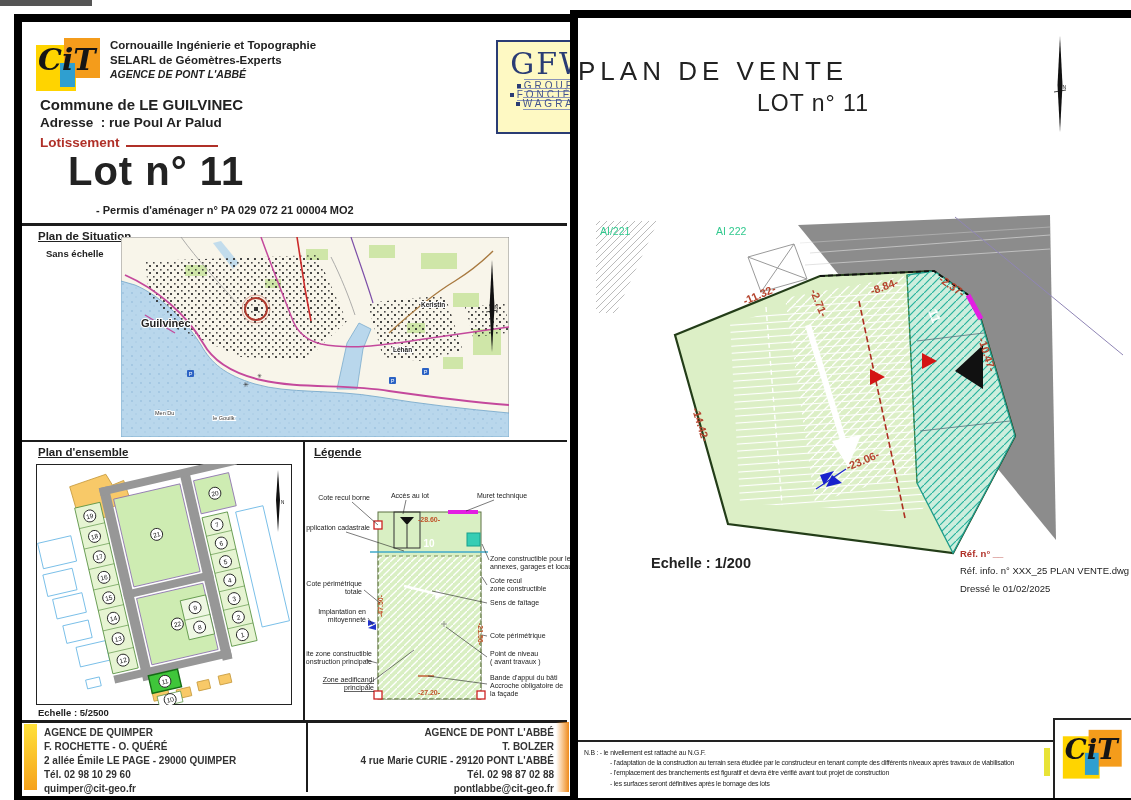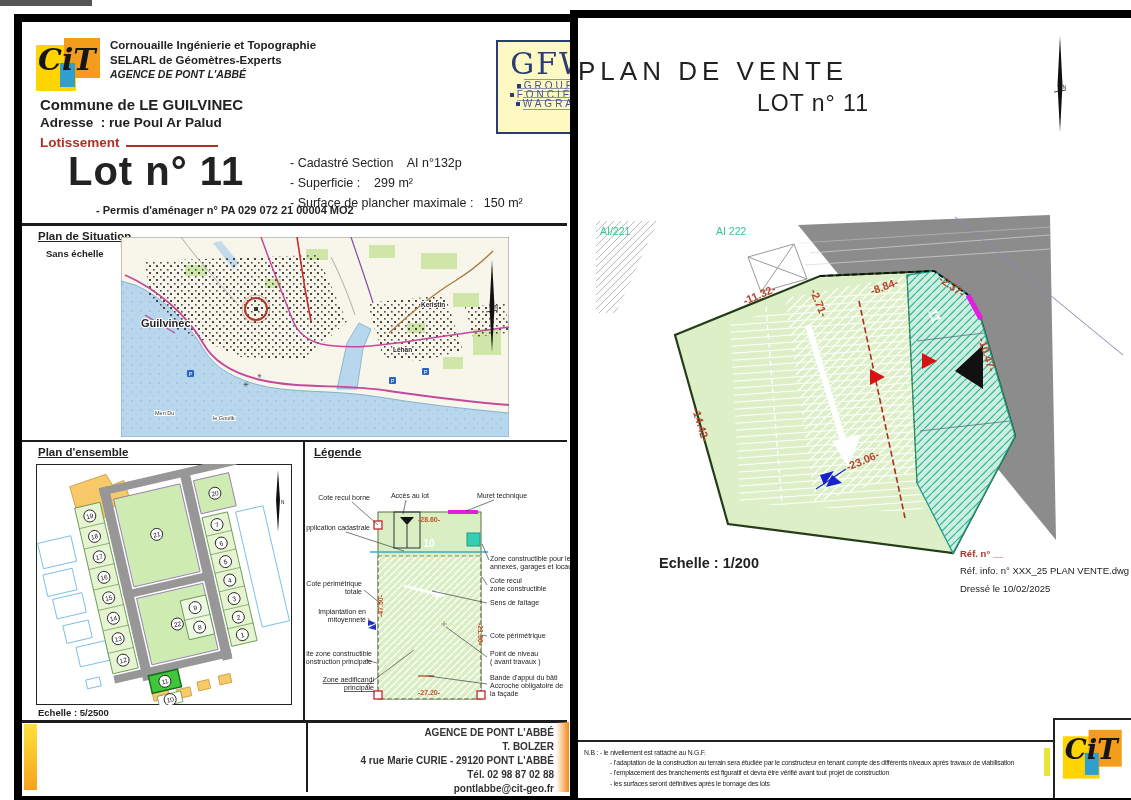--- a/index.html
+++ b/index.html
@@ -75,25 +75,20 @@
     </div>
 
     <div class="abs" style="left:18px;top:74px;font-size:15px;font-weight:bold;">Commune de LE GUILVINEC</div>
     <div class="abs pre" style="left:18px;top:93px;font-size:13.5px;font-weight:bold;">Adresse  : rue Poul Ar Palud</div>
     <div class="abs red" style="left:18px;top:113px;font-size:13.5px;font-weight:bold;">
       <span>Lotissement</span><span class="blank-red"></span>
     </div>
 
     <div class="abs lot-big" style="left:46px;top:127px;">Lot n° 11</div>
 
-    <div class="abs cad" style="left:268px;top:131px;">
-      <div class="pre">- Cadastré Section    AI n°132p</div>
-      <div class="pre">- Superficie :    299 m²</div>
-      <div class="pre">- Surface de plancher maximale :   150 m²</div>
-    </div>
 
     <div class="abs" style="left:74px;top:182px;font-size:11px;font-weight:bold;">- Permis d'aménager n° PA 029 072 21 00004 MO2</div>
 
     <div class="hline" style="left:0;top:201px;width:545px;height:2.5px;"></div>
 
     <div class="abs sec-title" style="left:16px;top:208px;">Plan de Situation</div>
     <div class="abs" style="left:24px;top:226px;font-size:9.5px;font-weight:bold;">Sans échelle</div>
 
     <svg class="abs" style="left:99px;top:215px;" width="388" height="200" viewBox="0 0 388 200">
       <defs>
@@ -353,20 +348,27 @@
         <text x="184" y="200">( avant travaux )</text>
         <text x="184" y="216">Bande d'appui du bâti</text>
         <text x="184" y="224">Accroche obligatoire de</text>
         <text x="184" y="232">la façade</text>
       </g>
     </svg>
 
     <div class="hline" style="left:0;top:698px;width:545px;height:2.5px;"></div>
     <div class="vline" style="left:284px;top:698px;width:2px;height:72px;"></div>
     <div class="abs" style="left:2px;top:702px;width:13px;height:66px;background:linear-gradient(180deg,#ffe13a,#f6a21c);"></div>
+    <div class="abs footer-txt" style="left:22px;top:704px;">
+      <div>AGENCE DE QUIMPER</div>
+      <div>F. ROCHETTE - O. QUÉRÉ</div>
+      <div>2 allée Émile LE PAGE - 29000 QUIMPER</div>
+      <div>Tél. 02 98 10 29 60</div>
+      <div>quimper@cit-geo.fr</div>
+    </div>
     <div class="abs footer-txt" style="left:296px;top:704px;width:236px;text-align:right;">
       <div>AGENCE DE PONT L'ABBÉ</div>
       <div>T. BOLZER</div>
       <div>4 rue Marie CURIE - 29120 PONT L'ABBÉ</div>
       <div>Tél. 02 98 87 02 88</div>
       <div>pontlabbe@cit-geo.fr</div>
     </div>
     <div class="abs" style="left:534px;top:700px;width:13px;height:70px;background:linear-gradient(90deg,rgba(244,150,30,0),#ef8a1a);"></div>
   </div>
 
@@ -450,26 +452,26 @@
         <text x="358" y="68" transform="rotate(35 358 68)">-2.37-</text>
         <text x="398" y="126" transform="rotate(72 398 126)">-10.47-</text>
         <text x="112" y="196" transform="rotate(73 112 196)">-14.42-</text>
         <text x="268" y="258" transform="rotate(-23 268 258)">-23.06-</text>
       </g>
       <text x="20" y="22" font-size="10.5" fill="#31c98e">AI/221</text>
       <text x="136" y="22" font-size="10.5" fill="#31c98e">AI 222</text>
       <text x="348" y="98" font-size="13" font-weight="bold" fill="#ffffff" transform="rotate(70 348 98)">11</text>
     </svg>
 
-    <div class="abs" style="left:81px;top:537px;font-size:14.5px;font-weight:bold;">Echelle : 1/200</div>
+    <div class="abs" style="left:73px;top:537px;font-size:14.5px;font-weight:bold;">Echelle : 1/200</div>
 
     <div class="abs" style="left:382px;top:530px;">
       <div class="ref-red">Réf. n° __</div>
       <div class="ref-txt" style="margin-top:6px;">Réf. info. n° XXX_25 PLAN VENTE.dwg</div>
-      <div class="ref-txt" style="margin-top:7px;">Dressé le 10/02/2025</div>
+      <div class="ref-txt" style="margin-top:7px;">Dressé le 01/02/2025</div>
     </div>
 
     <div class="abs" style="left:0;top:722px;width:475px;height:56px;border-top:2px solid #222;">
       <div class="nb" style="position:absolute;left:6px;top:6px;width:456px;">
         <div>N.B :  - le nivellement est rattaché au N.G.F.</div>
         <div style="margin-left:26px;">- l'adaptation de la construction au terrain sera étudiée par le constructeur en tenant compte des différents niveaux après travaux de viabilisation</div>
         <div style="margin-left:26px;">- l'emplacement des branchements est figuratif et devra être vérifié avant tout projet de construction</div>
         <div style="margin-left:26px;">- les surfaces seront définitives après le bornage des lots</div>
       </div>
     </div>

